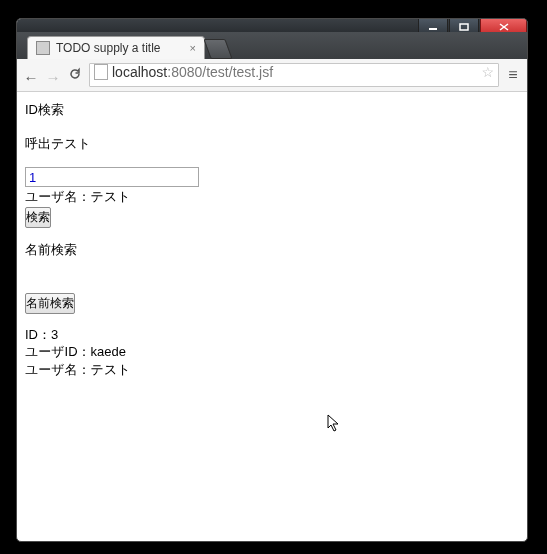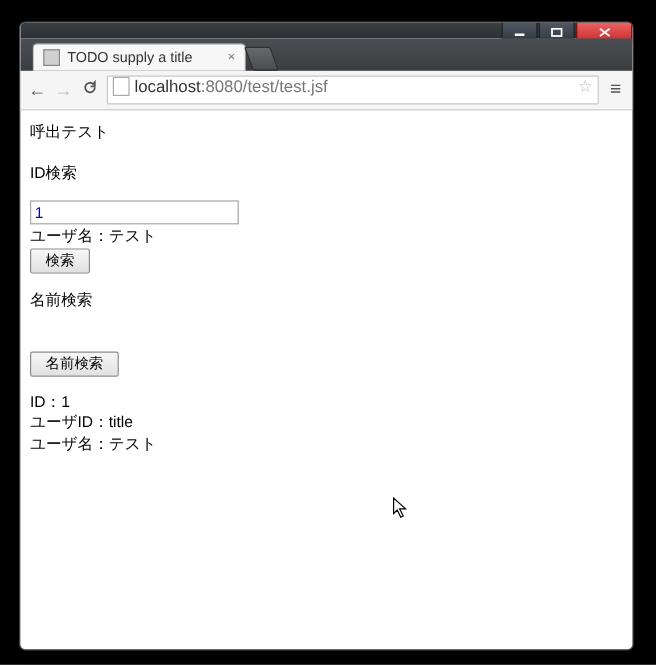--- a/index.html
+++ b/index.html
@@ -30,21 +30,21 @@
   .page-icon{width:12px;height:14px;border:1px solid #aaa;background:#fff;}
   .url{font-size:14px;color:#777;font-family:Arial,sans-serif;}
   .url .host{color:#333;}
   .star{color:#bbb;font-size:14px;margin-left:auto;}
   .menu{font-size:16px;color:#555;width:16px;text-align:center;}
   .content{padding:8px;font-size:13px;line-height:1.5;color:#000;}
   .content p{margin:0 0 14px 0;}
   .content .sec{margin:0 0 12px 0;}
   input[type=text]{font-family:Arial,sans-serif;font-size:13px;border:1px solid #a6a6a6;
                    padding:1px 3px;width:166px;height:16px;color:#00c;}
-  button{font-size:12px;padding:1px 12px;border:1px solid #8a8a8a;background:linear-gradient(#f7f7f7,#e1e1e1);
+  button{font-size:12px;padding:1px 0;border:1px solid #8a8a8a;background:linear-gradient(#f7f7f7,#e1e1e1);
          border-radius:2px;font-family:inherit;text-align:right;}
   .results{line-height:1.35;}
   .cursor{position:absolute;left:310px;top:395px;pointer-events:none;}
 </style>
 </head>
 <body>
 
 <div class="win">
   <div class="titlebar">
     <div class="winbtns">
@@ -88,40 +88,40 @@
       <span class="page-icon"></span>
       <span class="url">
         <span class="host">localhost</span><span>:8080/test/test.jsf</span>
       </span>
       <span class="star">☆</span>
     </div>
     <span class="menu">≡</span>
   </div>
 
   <div class="content">
+    <p>ID検索</p>
+
     <p>呼出テスト</p>
-
-    <p>ID検索</p>
 
     <div class="sec">
       <input type="text" value="1" style=""><br>
       <span>ユーザ名：テスト</span><br>
       <button>検索</button>
     </div>
 
     <p>名前検索</p>
 
     <div class="sec">
       <br>
       <button>名前検索</button>
     </div>
 
     <div class="results">
-      <span>ID：1</span><br>
-      <span>ユーザID：title</span><br>
+      <span>ID：3</span><br>
+      <span>ユーザID：kaede</span><br>
       <span>ユーザ名：テスト</span><br>
     </div>
   </div>
 
   <svg class="cursor" width="16" height="20">
     <path d="M1 1 L1 14 L4 11 L7 17 L9 16 L6 10 L11 10 Z" fill="#fff" stroke="#000" stroke-width="1"></path>
   </svg>
 </div>
 
 </body></html>

